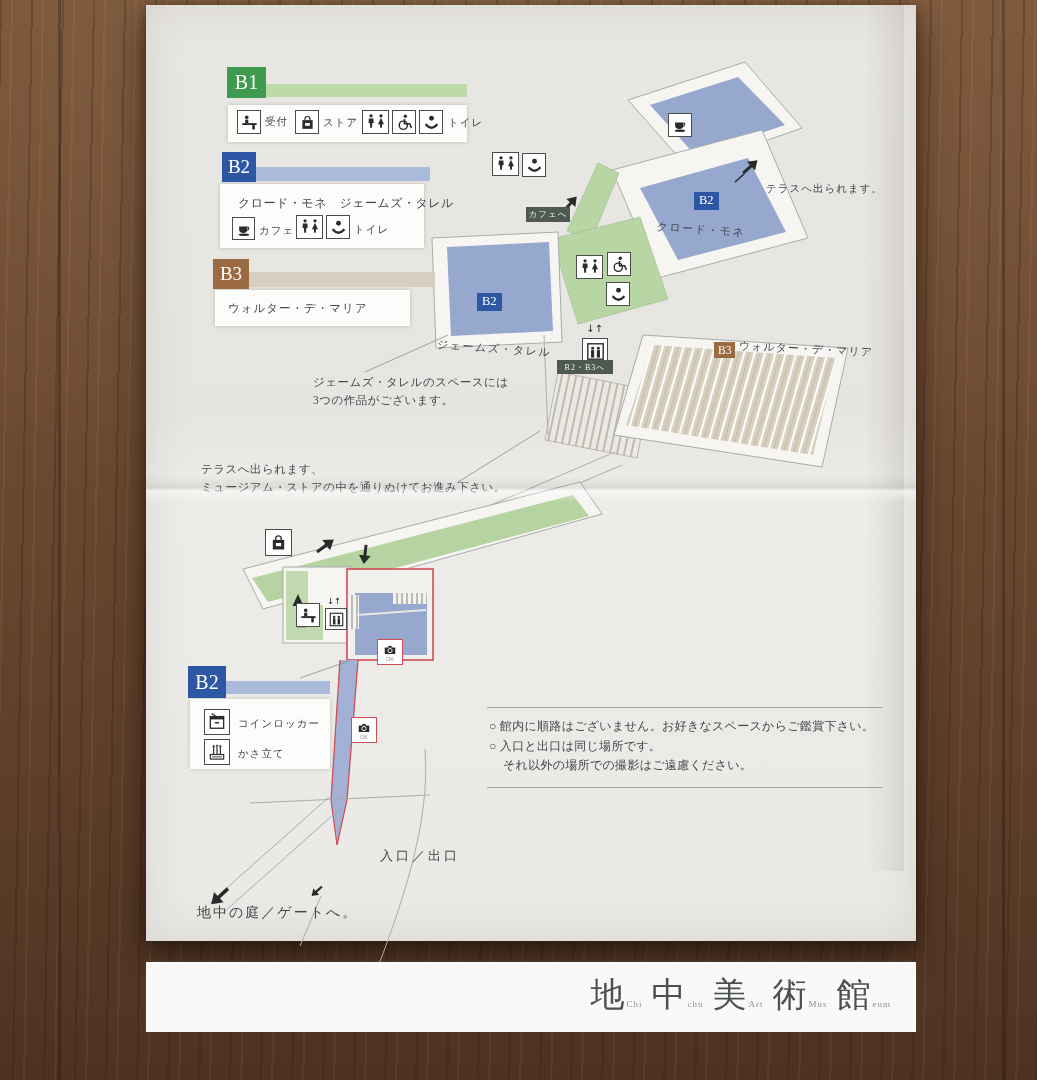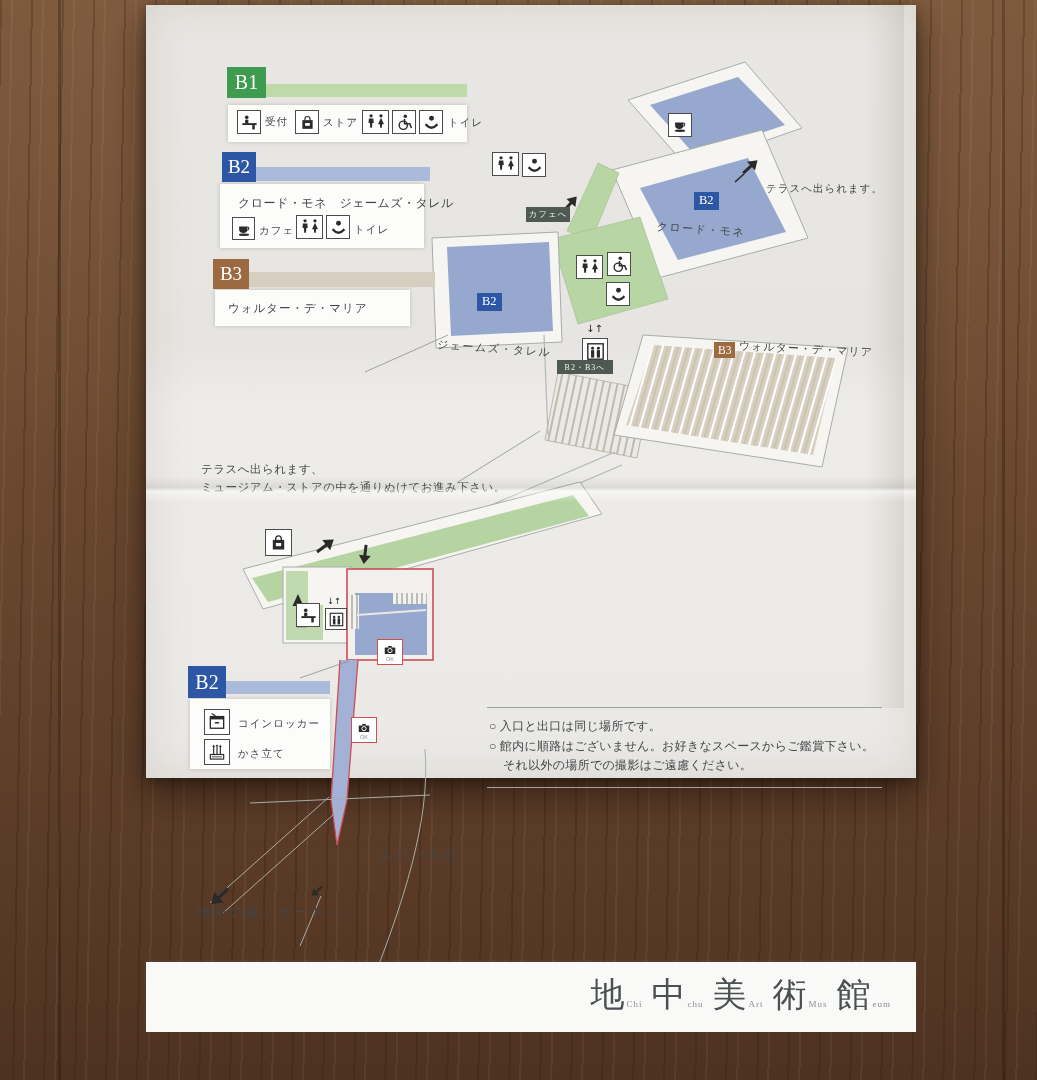--- a/index.html
+++ b/index.html
@@ -3,21 +3,21 @@
 <meta charset="utf-8">
 <style>
 *{margin:0;padding:0;box-sizing:border-box}
 html,body{width:1037px;height:1080px;overflow:hidden}
 .scene{position:relative;width:1037px;height:1080px;overflow:hidden;
  background:
   radial-gradient(120% 90% at 50% 0%, rgba(255,235,210,0.10), transparent 60%),
   repeating-linear-gradient(91deg, rgba(52,30,16,0.30) 0 2px, transparent 2px 11px, rgba(255,225,190,0.06) 11px 13px, transparent 13px 31px),
   linear-gradient(180deg,#7a5538 0%,#6f4c32 35%,#5f3f2a 70%,#4e3221 100%);}
 .seam{position:absolute;top:0;bottom:0;width:3px;background:rgba(28,16,9,.30)}
-.paper{position:absolute;left:146px;top:5px;width:770px;height:773px;
+.paper{position:absolute;left:146px;top:5px;width:770px;height:936px;
  background:linear-gradient(180deg,#e9e7e3 0%,#e7e5e1 44%,#edece8 52%,#eae9e5 100%);
  box-shadow:0 16px 36px rgba(22,13,7,.55),0 3px 10px rgba(22,13,7,.4), inset 0 0 46px rgba(135,130,118,.18);}
 .paper::before{content:"";position:absolute;top:0;bottom:70px;left:718px;width:40px;
  background:linear-gradient(90deg,transparent,rgba(118,112,100,.13));pointer-events:none}
 .fold{position:absolute;left:0;top:471px;width:770px;height:26px;
  background:linear-gradient(180deg,rgba(110,108,100,0) 0%,rgba(105,103,96,.13) 45%,rgba(255,255,255,.5) 58%,rgba(110,108,100,0) 100%);pointer-events:none}
 .map-svg{position:absolute;left:0;top:0}
 .jp{position:absolute;font-family:"Liberation Serif","DejaVu Serif",serif;color:#41464a;white-space:nowrap}
 .badge{position:absolute;display:flex;align-items:center;justify-content:center;color:#fff;
  font-family:"Liberation Serif","DejaVu Serif",serif}
@@ -333,20 +333,24 @@
     <span class="arrowtxt" style="left:440px;top:318px;font-size:10px">↓↑</span>
     <div class="ibox" style="left:436px;top:333px;width:26px;height:26px">
         <svg width="21" height="21">
           <use href="#sym-elevator"></use>
         </svg>
       </div>
     <div class="sign" style="left:411px;top:355px;width:56px;height:14px;font-size:8px">B2・B3へ</div>
     <div class="mbadge" style="left:568px;top:337px;background:#9c6a41;font-size:11.5px;padding:1px 4px">B3</div>
     <span class="jp" style="left:593px;top:333px;font-size:11px;letter-spacing:1px;transform:rotate(3deg);transform-origin:left center">ウォルター・デ・マリア</span>
 
+    <div class="jp" style="left:167px;top:369px;font-size:11.5px;line-height:17.5px;letter-spacing:.5px">
+      <div>ジェームズ・タレルのスペースには</div>
+      <div>3つの作品がございます。</div>
+    </div>
     <div class="jp" style="left:55px;top:456px;font-size:11.5px;line-height:17.5px;letter-spacing:.5px">
       <div>テラスへ出られます、</div>
       <div>ミュージアム・ストアの中を通りぬけてお進み下さい。</div>
     </div>
 
     <div class="ibox" style="left:119px;top:524px;width:27px;height:27px">
         <svg width="21" height="21">
           <use href="#sym-bag"></use>
         </svg>
       </div>
@@ -384,22 +388,22 @@
       </div>
     <span class="jp" style="left:92px;top:712px;font-size:10.5px;letter-spacing:1px">コインロッカー</span>
     <div class="ibox" style="left:58px;top:734px;width:26px;height:26px">
         <svg width="20" height="20">
           <use href="#sym-umbrella"></use>
         </svg>
       </div>
     <span class="jp" style="left:92px;top:742px;font-size:10.5px;letter-spacing:1px">かさ立て</span>
 
     <div class="glines">
+      <div>○ 館内に順路はございません。お好きなスペースからご鑑賞下さい。</div>
       <div>○ 入口と出口は同じ場所です。</div>
-      <div>○ 館内に順路はございません。お好きなスペースからご鑑賞下さい。</div>
       <div>それ以外の場所での撮影はご遠慮ください。</div>
     </div>
 
     <span class="jp" style="left:234px;top:842px;font-size:13px;letter-spacing:3px">入口／出口</span>
     <span class="jp" style="left:51px;top:899px;font-size:14px;letter-spacing:2px">地中の庭／ゲートへ。</span>
 
     <div class="fold"></div>
 
     <div class="strip">
       <div class="logo">

